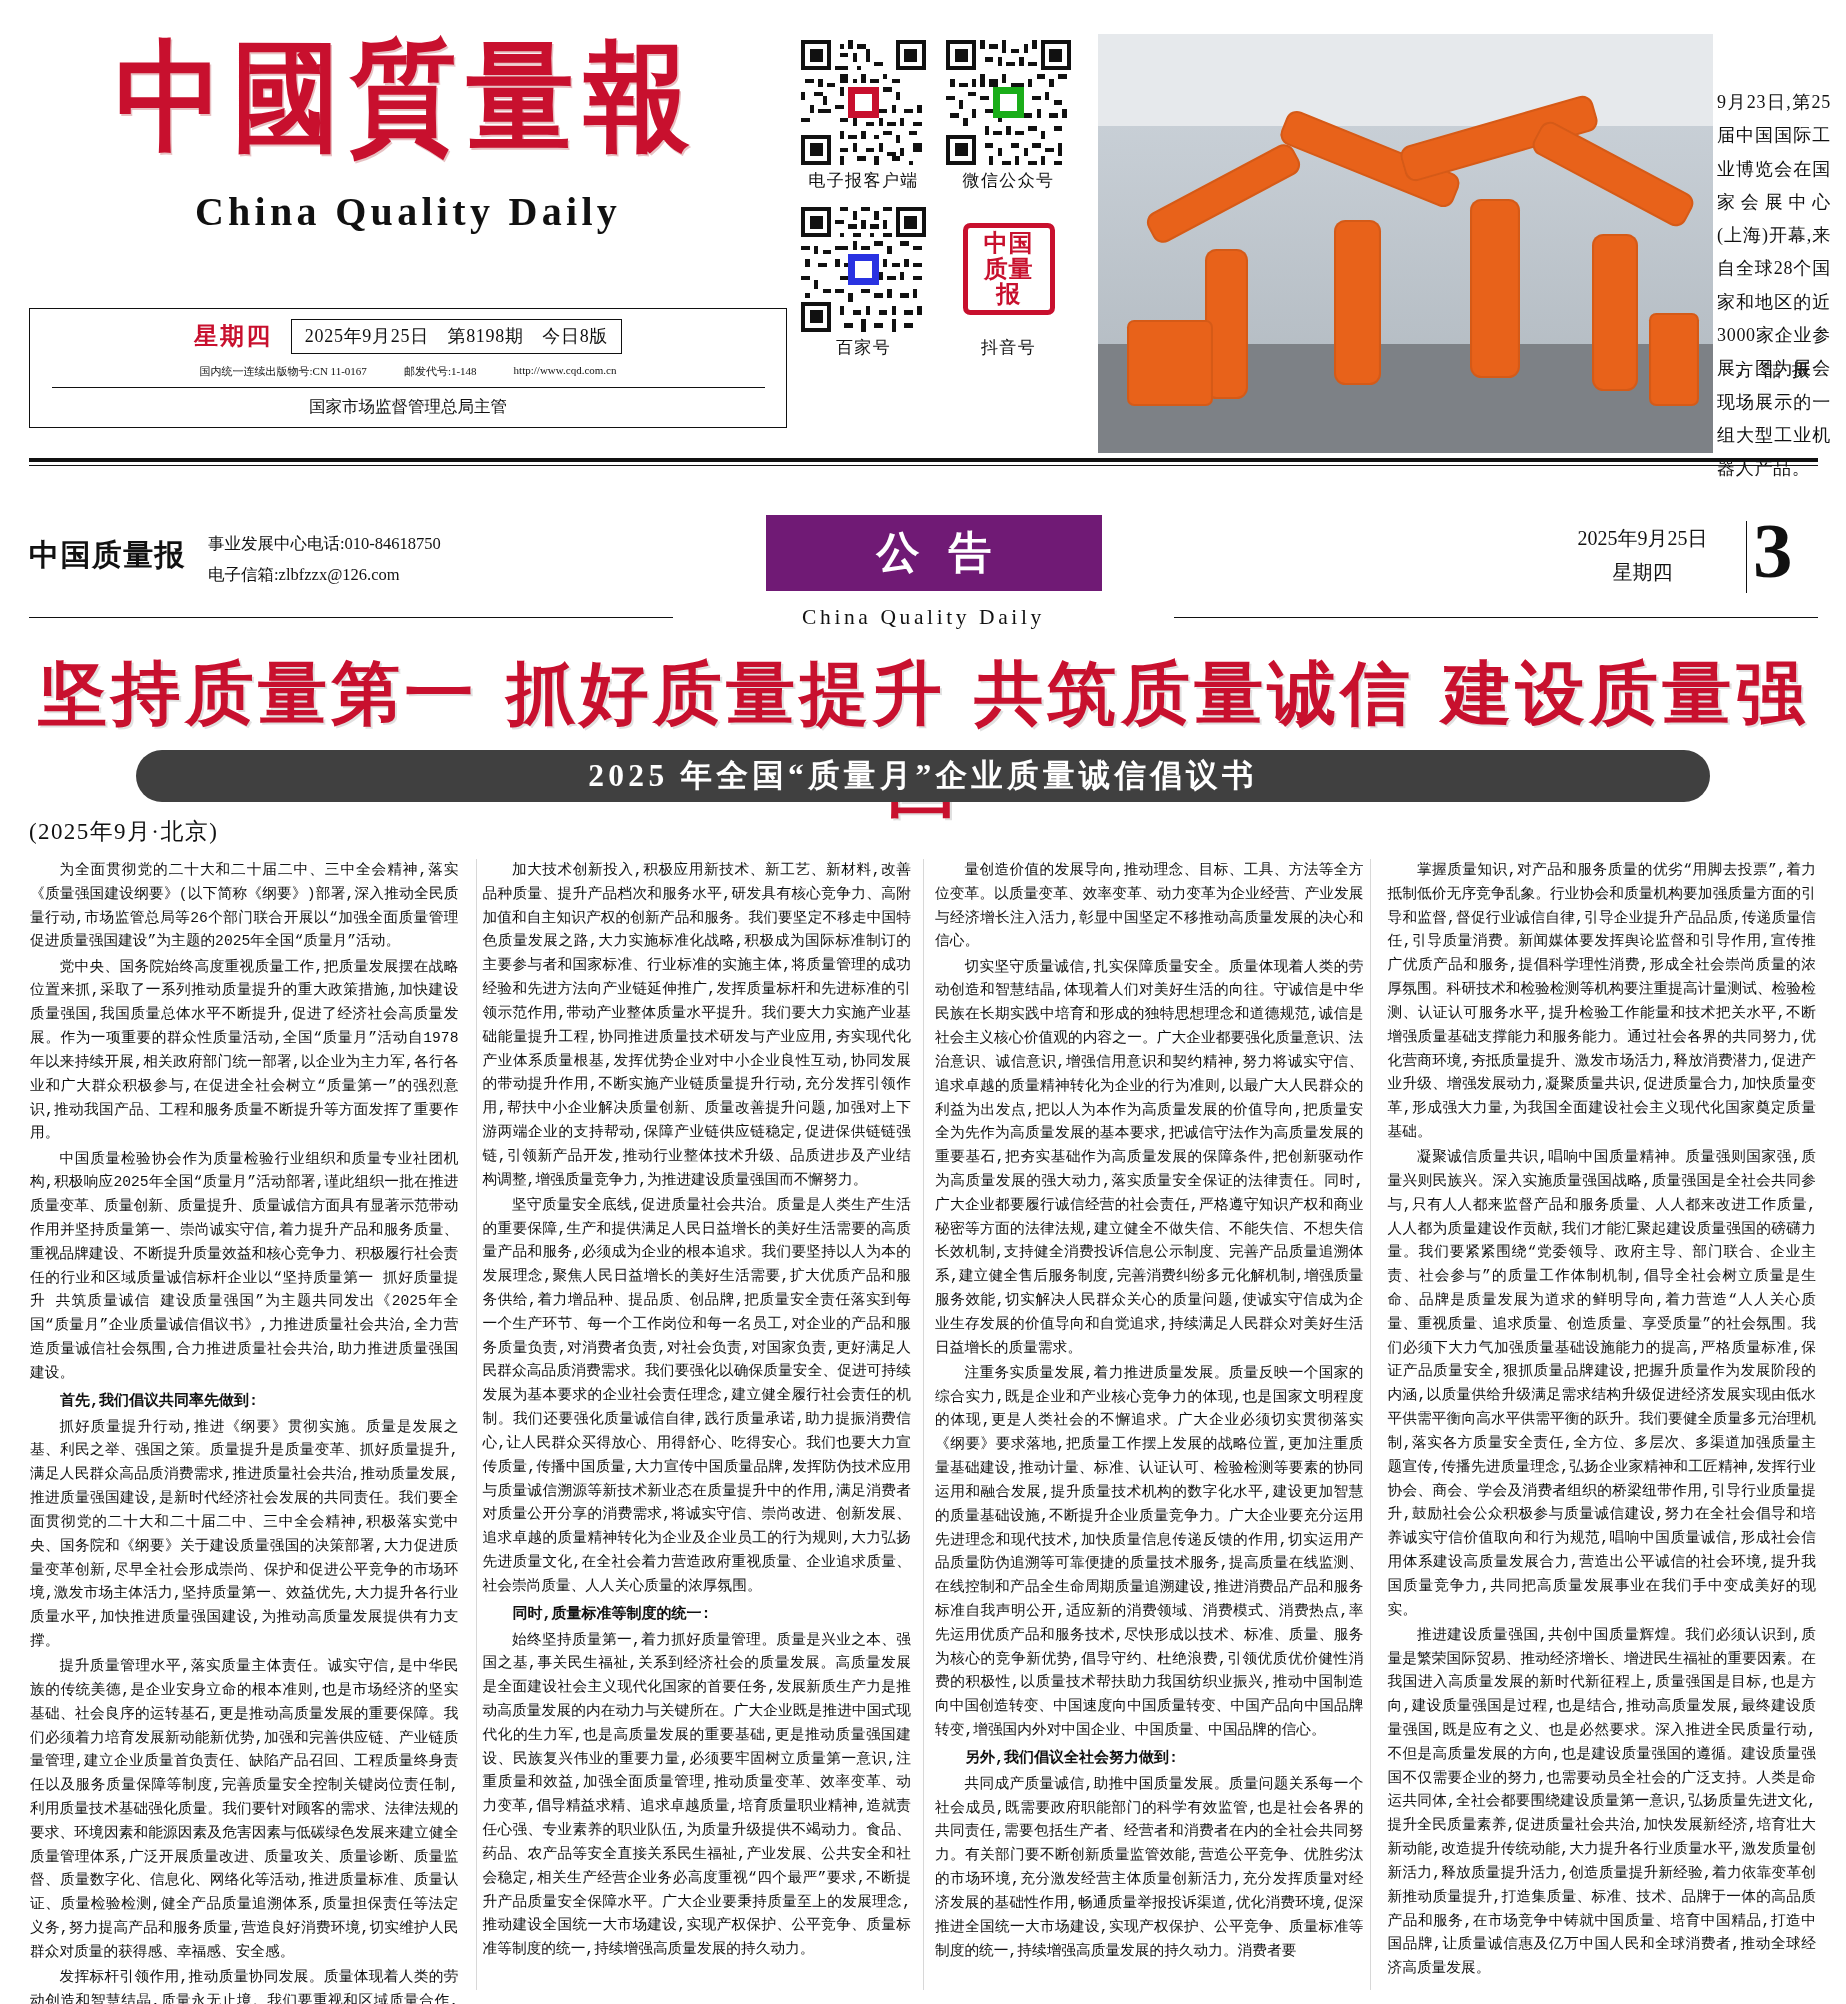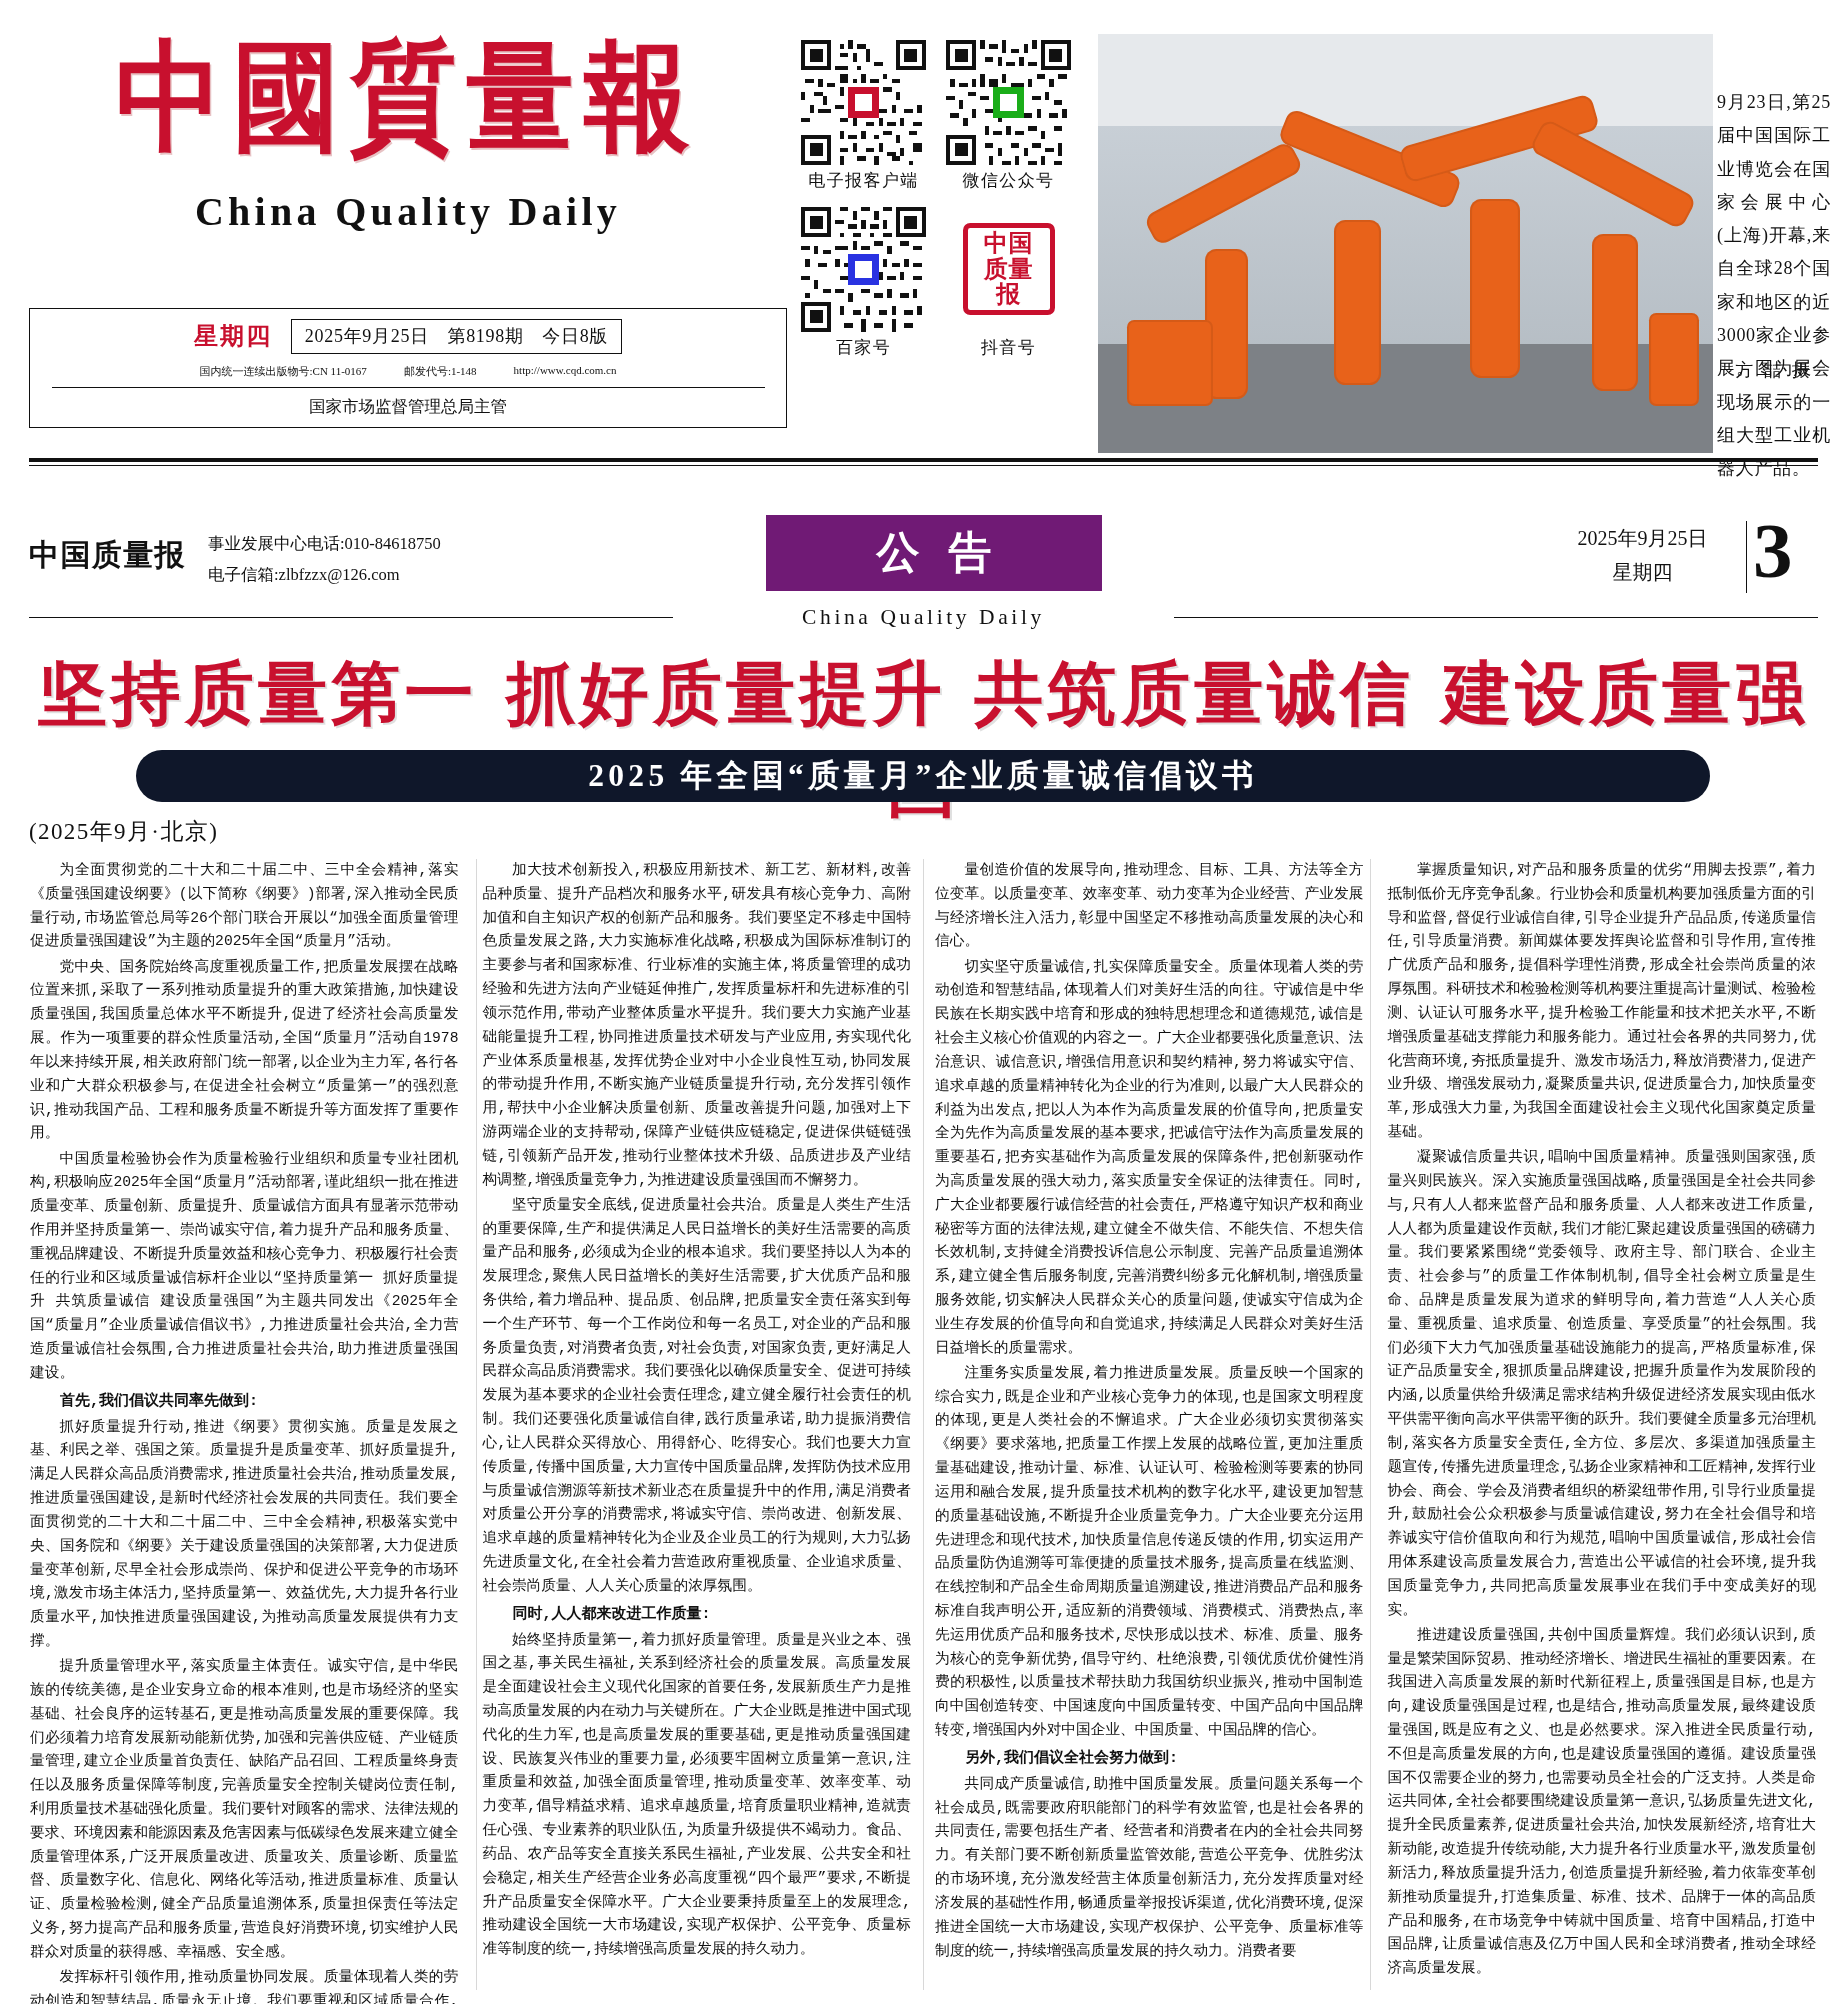--- a/index.html
+++ b/index.html
@@ -101,21 +101,21 @@
 
   
   .headline{
     position:absolute;left:29px;top:648px;width:1789px;text-align:center;
     color:#c8102e;font-weight:700;font-size:69px;letter-spacing:4.3px;
     font-family:"DejaVu Serif",serif;
     text-shadow:2.1px 2.1px 0 rgba(0,0,0,.12);
   }
   .subhead-wrap{position:absolute;left:136px;top:750px;width:1574px;}
   .subhead{
-    background:#0f172a;color:#fff;border-radius:30px;height:52px;
+    background:#404040;color:#fff;border-radius:30px;height:52px;
     display:flex;align-items:center;justify-content:center;
     font-size:31.5px;font-weight:700;letter-spacing:4.3px;
   }
   .dateline{position:absolute;left:29px;top:816px;width:1789px;text-align:left;font-size:23px;letter-spacing:1.4px;}
 
   
   .cols{
     position:absolute;left:30px;top:859px;width:1786px;height:1131px;
     display:grid;grid-template-columns:repeat(4,1fr);column-gap:24px;font-family:Liberation Mono, monospace;
   }
@@ -479,21 +479,21 @@
       <p>中国质量检验协会作为质量检验行业组织和质量专业社团机构,积极响应2025年全国“质量月”活动部署,谨此组织一批在推进质量变革、质量创新、质量提升、质量诚信方面具有显著示范带动作用并坚持质量第一、崇尚诚实守信,着力提升产品和服务质量、重视品牌建设、不断提升质量效益和核心竞争力、积极履行社会责任的行业和区域质量诚信标杆企业以“坚持质量第一 抓好质量提升 共筑质量诚信 建设质量强国”为主题共同发出《2025年全国“质量月”企业质量诚信倡议书》,力推进质量社会共治,全力营造质量诚信社会氛围,合力推进质量社会共治,助力推进质量强国建设。</p>
       <h4>首先,我们倡议共同率先做到:</h4>
       <p>抓好质量提升行动,推进《纲要》贯彻实施。质量是发展之基、利民之举、强国之策。质量提升是质量变革、抓好质量提升,满足人民群众高品质消费需求,推进质量社会共治,推动质量发展,推进质量强国建设,是新时代经济社会发展的共同责任。我们要全面贯彻党的二十大和二十届二中、三中全会精神,积极落实党中央、国务院和《纲要》关于建设质量强国的决策部署,大力促进质量变革创新,尽早全社会形成崇尚、保护和促进公平竞争的市场环境,激发市场主体活力,坚持质量第一、效益优先,大力提升各行业质量水平,加快推进质量强国建设,为推动高质量发展提供有力支撑。</p>
       <p>提升质量管理水平,落实质量主体责任。诚实守信,是中华民族的传统美德,是企业安身立命的根本准则,也是市场经济的坚实基础、社会良序的运转基石,更是推动高质量发展的重要保障。我们必须着力培育发展新动能新优势,加强和完善供应链、产业链质量管理,建立企业质量首负责任、缺陷产品召回、工程质量终身责任以及服务质量保障等制度,完善质量安全控制关键岗位责任制,利用质量技术基础强化质量。我们要针对顾客的需求、法律法规的要求、环境因素和能源因素及危害因素与低碳绿色发展来建立健全质量管理体系,广泛开展质量改进、质量攻关、质量诊断、质量监督、质量数字化、信息化、网络化等活动,推进质量标准、质量认证、质量检验检测,健全产品质量追溯体系,质量担保责任等法定义务,努力提高产品和服务质量,营造良好消费环境,切实维护人民群众对质量的获得感、幸福感、安全感。</p>
       <p>发挥标杆引领作用,推动质量协同发展。质量体现着人类的劳动创造和智慧结晶,质量永无止境。我们要重视和区域质量合作,适应技术创新和需求变化,切实</p>
     </div>
 
     <div class="col">
       <p>加大技术创新投入,积极应用新技术、新工艺、新材料,改善品种质量、提升产品档次和服务水平,研发具有核心竞争力、高附加值和自主知识产权的创新产品和服务。我们要坚定不移走中国特色质量发展之路,大力实施标准化战略,积极成为国际标准制订的主要参与者和国家标准、行业标准的实施主体,将质量管理的成功经验和先进方法向产业链延伸推广,发挥质量标杆和先进标准的引领示范作用,带动产业整体质量水平提升。我们要大力实施产业基础能量提升工程,协同推进质量技术研发与产业应用,夯实现代化产业体系质量根基,发挥优势企业对中小企业良性互动,协同发展的带动提升作用,不断实施产业链质量提升行动,充分发挥引领作用,帮扶中小企业解决质量创新、质量改善提升问题,加强对上下游两端企业的支持帮动,保障产业链供应链稳定,促进保供链链强链,引领新产品开发,推动行业整体技术升级、品质进步及产业结构调整,增强质量竞争力,为推进建设质量强国而不懈努力。</p>
       <p>坚守质量安全底线,促进质量社会共治。质量是人类生产生活的重要保障,生产和提供满足人民日益增长的美好生活需要的高质量产品和服务,必须成为企业的根本追求。我们要坚持以人为本的发展理念,聚焦人民日益增长的美好生活需要,扩大优质产品和服务供给,着力增品种、提品质、创品牌,把质量安全责任落实到每一个生产环节、每一个工作岗位和每一名员工,对企业的产品和服务质量负责,对消费者负责,对社会负责,对国家负责,更好满足人民群众高品质消费需求。我们要强化以确保质量安全、促进可持续发展为基本要求的企业社会责任理念,建立健全履行社会责任的机制。我们还要强化质量诚信自律,践行质量承诺,助力提振消费信心,让人民群众买得放心、用得舒心、吃得安心。我们也要大力宣传质量,传播中国质量,大力宣传中国质量品牌,发挥防伪技术应用与质量诚信溯源等新技术新业态在质量提升中的作用,满足消费者对质量公开分享的消费需求,将诚实守信、崇尚改进、创新发展、追求卓越的质量精神转化为企业及企业员工的行为规则,大力弘扬先进质量文化,在全社会着力营造政府重视质量、企业追求质量、社会崇尚质量、人人关心质量的浓厚氛围。</p>
-      <h4>同时,人人都来改进工作质量:</h4>
+      <h4>同时,质量标准等制度的统一:</h4>
       <p>始终坚持质量第一,着力抓好质量管理。质量是兴业之本、强国之基,事关民生福祉,关系到经济社会的质量发展。高质量发展是全面建设社会主义现代化国家的首要任务,发展新质生产力是推动高质量发展的内在动力与关键所在。广大企业既是推进中国式现代化的生力军,也是高质量发展的重要基础,更是推动质量强国建设、民族复兴伟业的重要力量,必须要牢固树立质量第一意识,注重质量和效益,加强全面质量管理,推动质量变革、效率变革、动力变革,倡导精益求精、追求卓越质量,培育质量职业精神,造就责任心强、专业素养的职业队伍,为质量升级提供不竭动力。食品、药品、农产品等安全直接关系民生福祉,产业发展、公共安全和社会稳定,相关生产经营企业务必高度重视“四个最严”要求,不断提升产品质量安全保障水平。广大企业要秉持质量至上的发展理念,推动建设全国统一大市场建设,实现产权保护、公平竞争、质量标准等制度的统一,持续增强高质量发展的持久动力。</p>
     </div>
 
     <div class="col">
       <p>量创造价值的发展导向,推动理念、目标、工具、方法等全方位变革。以质量变革、效率变革、动力变革为企业经营、产业发展与经济增长注入活力,彰显中国坚定不移推动高质量发展的决心和信心。</p>
       <p>切实坚守质量诚信,扎实保障质量安全。质量体现着人类的劳动创造和智慧结晶,体现着人们对美好生活的向往。守诚信是中华民族在长期实践中培育和形成的独特思想理念和道德规范,诚信是社会主义核心价值观的内容之一。广大企业都要强化质量意识、法治意识、诚信意识,增强信用意识和契约精神,努力将诚实守信、追求卓越的质量精神转化为企业的行为准则,以最广大人民群众的利益为出发点,把以人为本作为高质量发展的价值导向,把质量安全为先作为高质量发展的基本要求,把诚信守法作为高质量发展的重要基石,把夯实基础作为高质量发展的保障条件,把创新驱动作为高质量发展的强大动力,落实质量安全保证的法律责任。同时,广大企业都要履行诚信经营的社会责任,严格遵守知识产权和商业秘密等方面的法律法规,建立健全不做失信、不能失信、不想失信长效机制,支持健全消费投诉信息公示制度、完善产品质量追溯体系,建立健全售后服务制度,完善消费纠纷多元化解机制,增强质量服务效能,切实解决人民群众关心的质量问题,使诚实守信成为企业生存发展的价值导向和自觉追求,持续满足人民群众对美好生活日益增长的质量需求。</p>
       <p>注重务实质量发展,着力推进质量发展。质量反映一个国家的综合实力,既是企业和产业核心竞争力的体现,也是国家文明程度的体现,更是人类社会的不懈追求。广大企业必须切实贯彻落实《纲要》要求落地,把质量工作摆上发展的战略位置,更加注重质量基础建设,推动计量、标准、认证认可、检验检测等要素的协同运用和融合发展,提升质量技术机构的数字化水平,建设更加智慧的质量基础设施,不断提升企业质量竞争力。广大企业要充分运用先进理念和现代技术,加快质量信息传递反馈的作用,切实运用产品质量防伪追溯等可靠便捷的质量技术服务,提高质量在线监测、在线控制和产品全生命周期质量追溯建设,推进消费品产品和服务标准自我声明公开,适应新的消费领域、消费模式、消费热点,率先运用优质产品和服务技术,尽快形成以技术、标准、质量、服务为核心的竞争新优势,倡导守约、杜绝浪费,引领优质优价健性消费的积极性,以质量技术帮扶助力我国纺织业振兴,推动中国制造向中国创造转变、中国速度向中国质量转变、中国产品向中国品牌转变,增强国内外对中国企业、中国质量、中国品牌的信心。</p>
       <h4>另外,我们倡议全社会努力做到:</h4>
       <p>共同成产质量诚信,助推中国质量发展。质量问题关系每一个社会成员,既需要政府职能部门的科学有效监管,也是社会各界的共同责任,需要包括生产者、经营者和消费者在内的全社会共同努力。有关部门要不断创新质量监管效能,营造公平竞争、优胜劣汰的市场环境,充分激发经营主体质量创新活力,充分发挥质量对经济发展的基础性作用,畅通质量举报投诉渠道,优化消费环境,促深推进全国统一大市场建设,实现产权保护、公平竞争、质量标准等制度的统一,持续增强高质量发展的持久动力。消费者要</p>
     </div>

